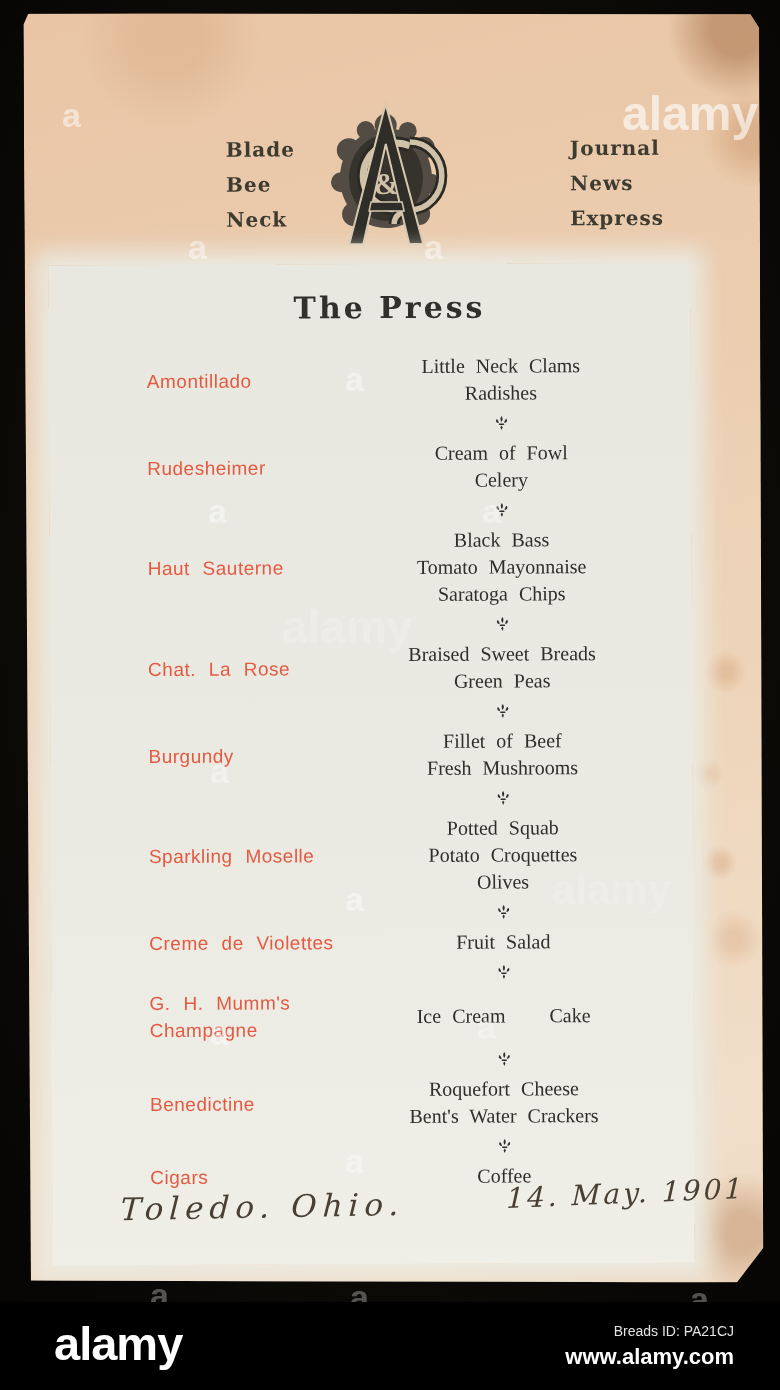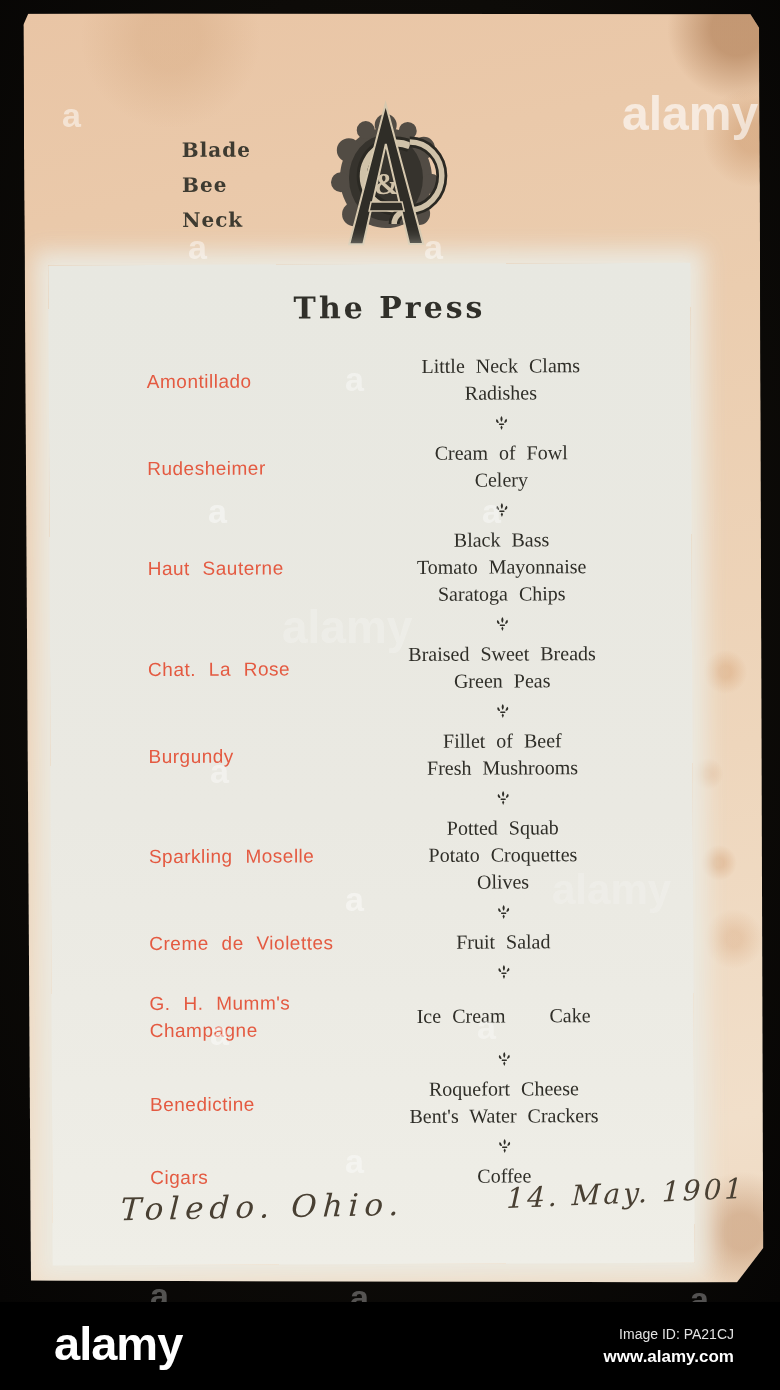--- a/index.html
+++ b/index.html
@@ -20,21 +20,21 @@
           radial-gradient(circle at 99% 10%, rgba(190,130,80,.35) 0 14px, rgba(190,130,80,0) 50px),
           radial-gradient(circle at 95% 52%, rgba(205,140,85,.30) 0 6px, rgba(205,140,85,0) 22px),
           radial-gradient(circle at 92.5% 60%, rgba(205,140,85,.28) 0 4px, rgba(205,140,85,0) 16px),
           radial-gradient(circle at 94% 67%, rgba(200,130,75,.30) 0 5px, rgba(200,130,75,0) 18px),
           radial-gradient(circle at 96% 73%, rgba(200,130,75,.22) 0 8px, rgba(200,130,75,0) 30px),
           radial-gradient(circle at 97% 96%, rgba(170,110,65,.35) 0 18px, rgba(170,110,65,0) 60px),
           radial-gradient(circle at 20% 2%, rgba(200,150,105,.25) 0 30px, rgba(200,150,105,0) 90px);}
   
   .papers{position:absolute;top:120px;color:#3e3b31;
           font-family:"DejaVu Serif","Liberation Serif",serif;font-weight:700;
-          font-size:20px;line-height:35px;letter-spacing:1px;}
+          font-size:20px;line-height:35px;letter-spacing:1px;margin-left:44px;}
   .papers-left{left:158px;}
   .papers-right{left:502px;}
   .monogram{position:absolute;left:300px;top:86px;width:126px;height:152px;}
   
   .panel{position:absolute;left:24px;top:252px;width:642px;height:1000px;
          background:linear-gradient(180deg,#e8e8e1 0%,#eae9e2 55%,#efeee7 100%);
          box-shadow:0 0 22px 14px rgba(235,234,226,.95);}
   .title{margin:26px 0 0 0;padding-left:40px;text-align:center;
          font-family:"DejaVu Serif","Liberation Serif",serif;font-weight:700;
          font-size:30px;letter-spacing:3px;color:#31302a;}
@@ -60,21 +60,21 @@
   .wm{position:absolute;color:#ffffff;font-weight:700;
       font-family:"Liberation Sans",sans-serif;pointer-events:none;}
   
   .footer{position:absolute;left:0;top:1302px;width:780px;height:88px;background:#000;
           display:flex;align-items:center;justify-content:space-between;
           padding:0 46px 0 54px;box-sizing:border-box;}
   .footer-logo{color:#fff;font-weight:700;font-size:47px;letter-spacing:-1px;
                font-family:"Liberation Sans",sans-serif;margin-top:-6px;}
   .footer-right{text-align:right;}
   .footer-id{color:#e3e3e3;font-size:14px;margin-bottom:5px;}
-  .footer-url{color:#fff;font-size:17px;font-weight:700;}
+  .footer-url{color:#fff;font-size:22px;font-weight:700;}
 </style>
 </head>
 <body>
 
 <div class="stage">
   <div class="photo">
 
     <div class="card">
       <div class="stains"></div>
 
@@ -100,20 +100,25 @@
         <ellipse cx="62" cy="80" rx="37" ry="43" fill="#36332d"></ellipse>
         <path d="M86 48 A33 33 0 1 0 86 108" fill="none" stroke="#2b2923" stroke-width="13"></path>
         <path d="M86 48 A33 33 0 1 0 86 108" fill="none" stroke="#d0c2a9" stroke-width="7"></path>
         <path d="M86 44 A30 32 0 0 1 86 112 A16 14 0 0 0 70 126" fill="none" stroke="#2b2923" stroke-width="11"></path>
         <path d="M86 44 A30 32 0 0 1 86 112 A16 14 0 0 0 70 126" fill="none" stroke="#d0c2a9" stroke-width="5.5"></path>
         <text x="50" y="96" font-size="30" fill="#d0c2a9" font-family="'Liberation Serif',serif" font-weight="bold">&amp;</text>
         <path d="M62 6 L99 146 L85 146 L62 46 L39 146 L25 146 Z" fill="#2f2d27" stroke="#d6c8ae" stroke-width="2"></path>
         <path d="M47 104 L78 104 L80 113 L45 113 Z" fill="#2f2d27" stroke="#d6c8ae" stroke-width="1.5"></path>
       </svg>
 
+      <div class="papers papers-right" id="papers-right">
+          <div class="paper-name">Journal</div>
+          <div class="paper-name">News</div>
+          <div class="paper-name">Express</div>
+        </div>
 
       <div class="panel">
         <h1 class="title">The Press</h1>
         <div class="menu" id="menu">
             <div class="course-row">
     <div class="wine-cell">Amontillado</div>
     <div class="dish-cell">
                 <div>Little Neck Clams</div>
                 <div>Radishes</div>
               </div>
@@ -304,17 +309,17 @@
         <span class="wm" style="left: 345px; top: 1142px; font-size: 34px; opacity: 0.4;">a</span>
         <span class="wm" style="left: 150px; top: 1276px; font-size: 34px; opacity: 0.3;">a</span>
         <span class="wm" style="left: 350px; top: 1278px; font-size: 34px; opacity: 0.3;">a</span>
         <span class="wm" style="left: 690px; top: 1280px; font-size: 34px; opacity: 0.3;">a</span>
       </div>
   </div>
 
   <div class="footer">
     <div class="footer-logo">alamy</div>
     <div class="footer-right">
-      <div class="footer-id">Image ID: PA21CJ</div>
+      <div class="footer-id">Breads ID: PA21CJ</div>
       <div class="footer-url">www.alamy.com</div>
     </div>
   </div>
 </div>
 
 </body></html>

